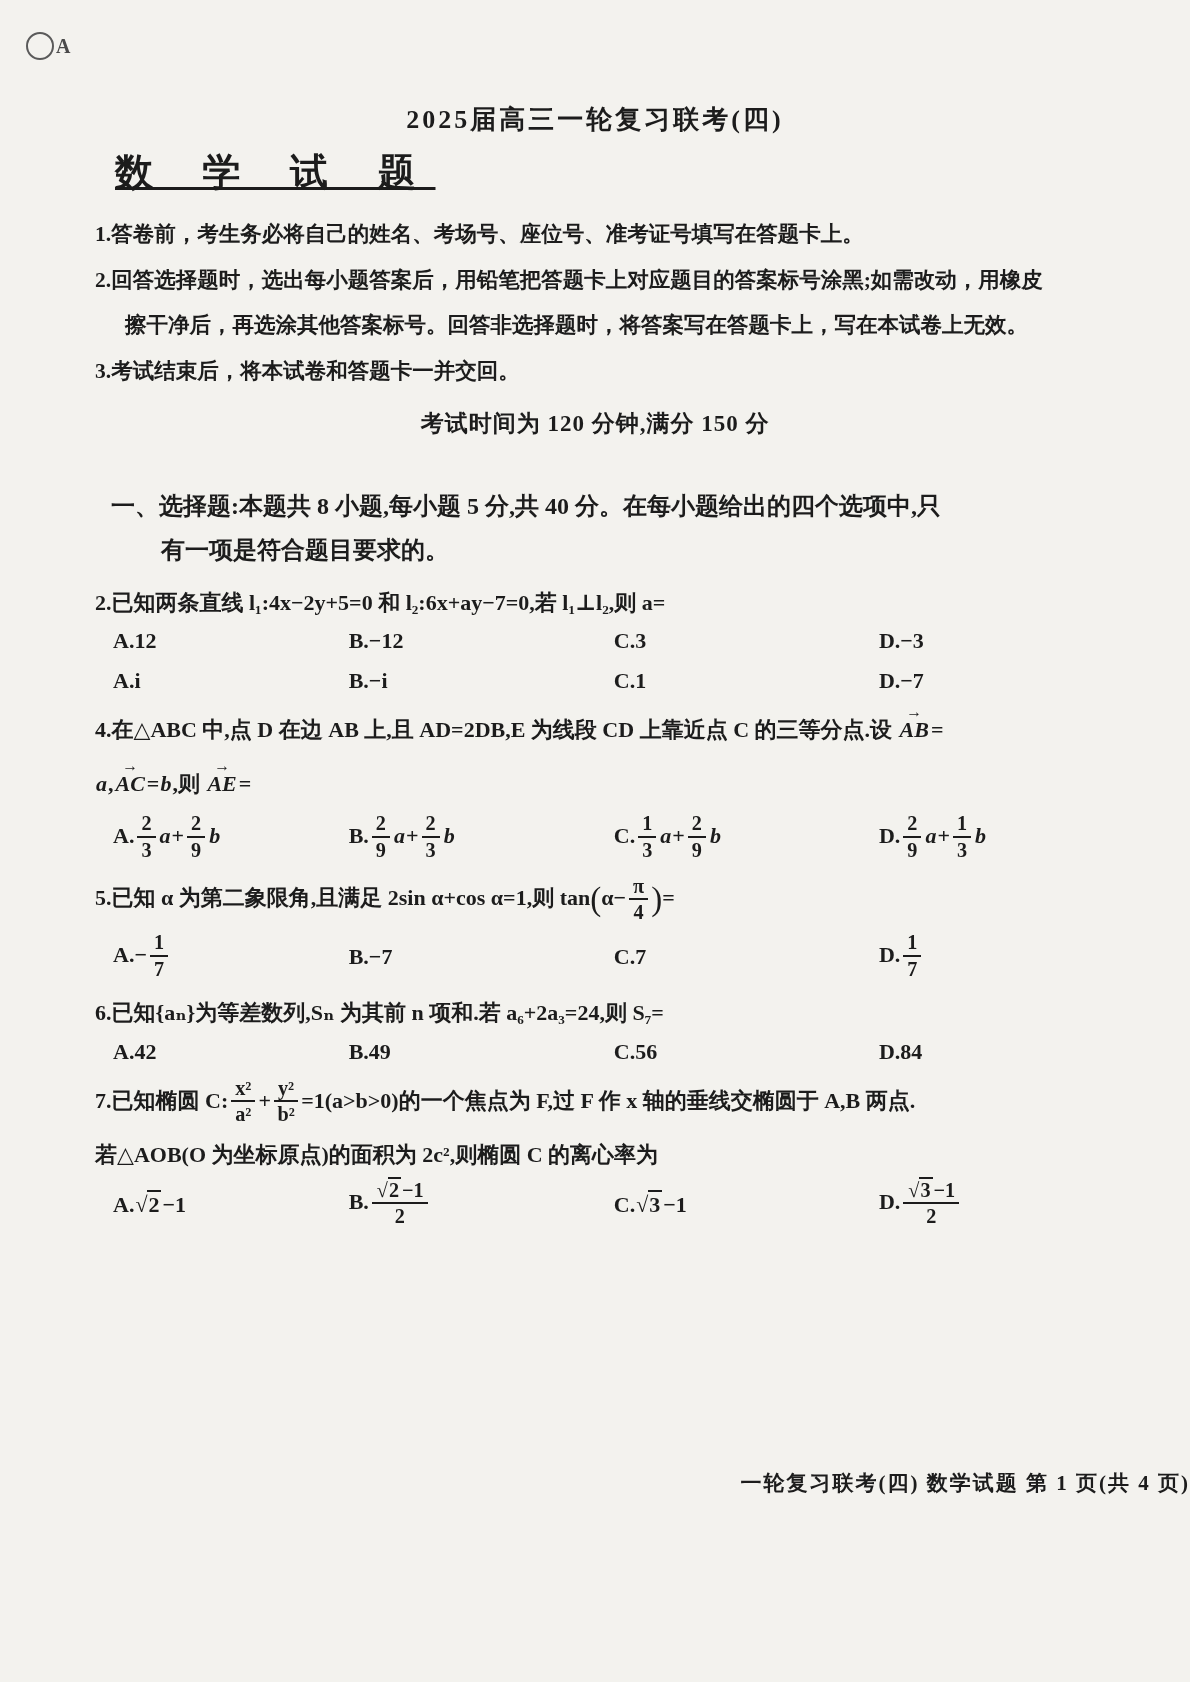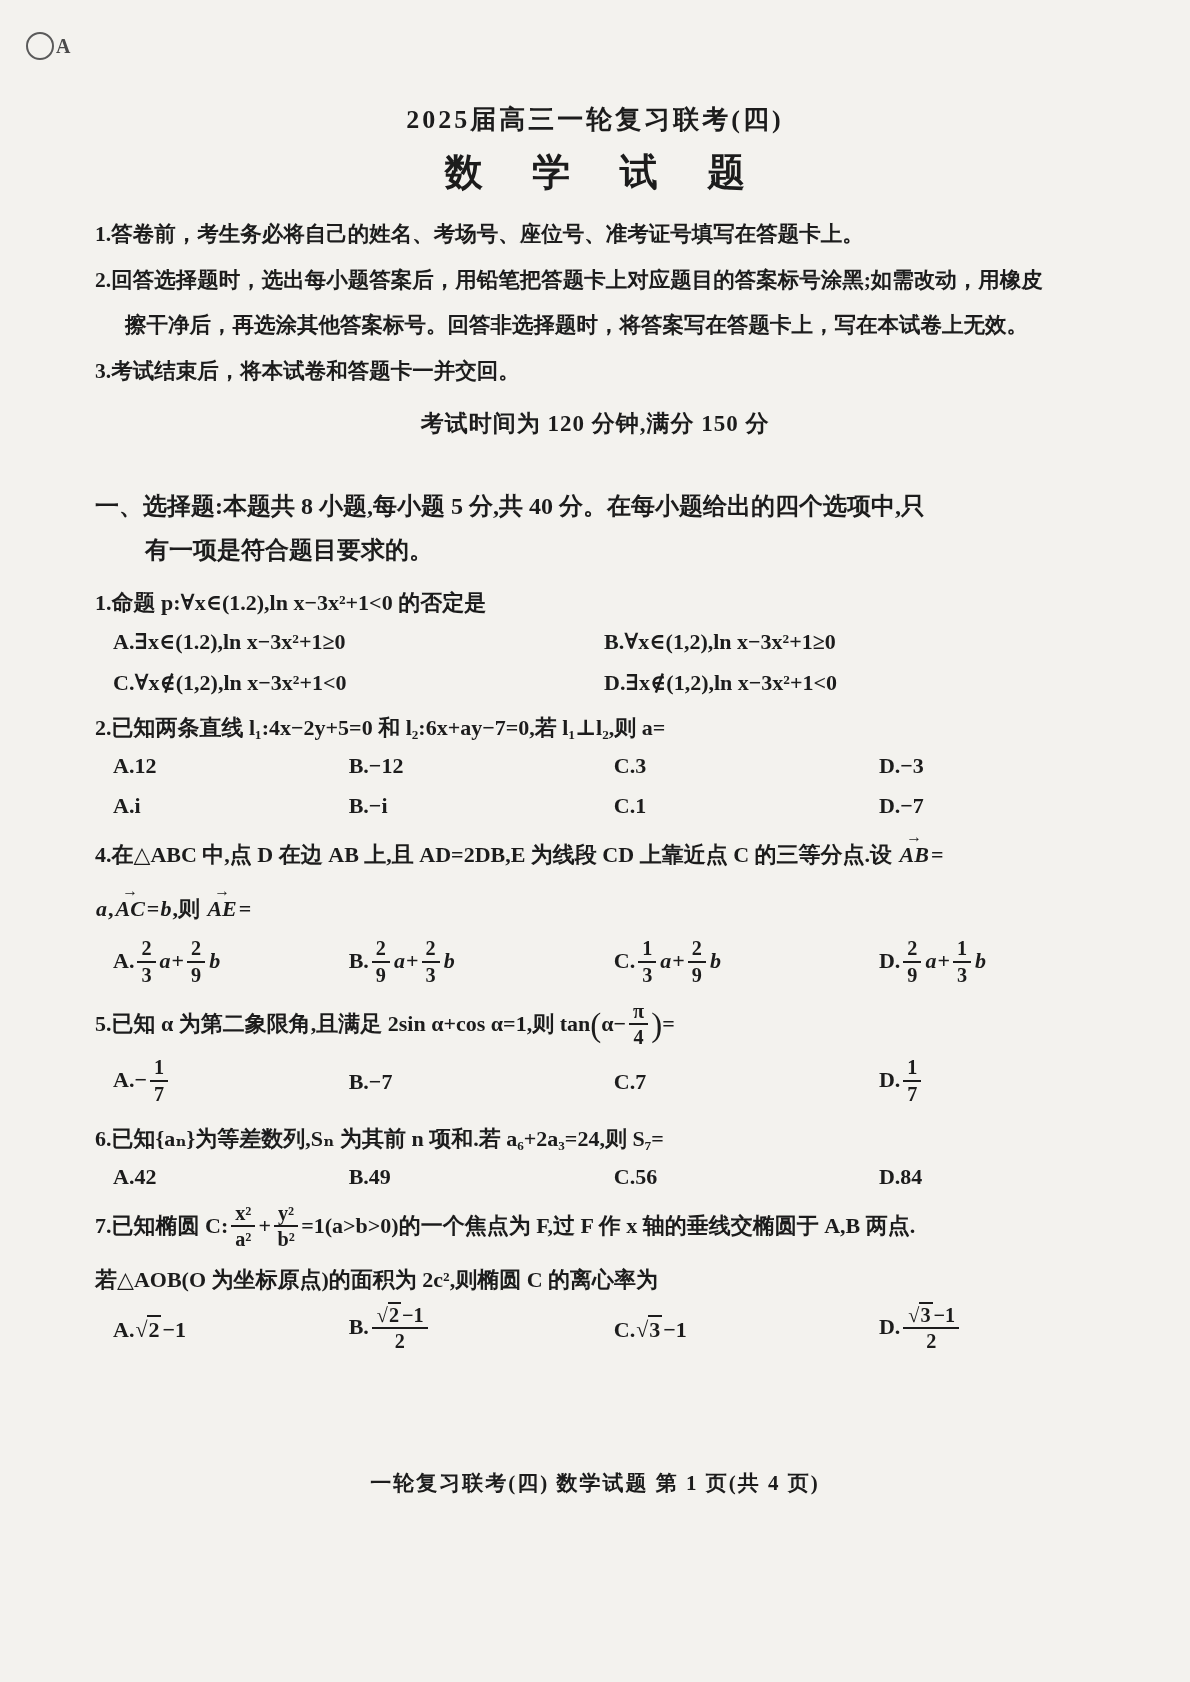--- a/index.html
+++ b/index.html
@@ -14,29 +14,29 @@
     box-sizing:border-box;
     padding:40px 95px 0 95px;
     overflow:hidden;
   }
   
   .stamp{position:absolute;top:32px;left:26px;display:flex;align-items:center;gap:2px;color:#4a4a4a;}
   .stamp-circle{display:inline-block;width:24px;height:24px;border:2px solid #5a5a5a;border-radius:50%;}
   .stamp-letter{font-size:20px;font-weight:700;}
 
   .title{margin:62px 0 4px 0;text-align:center;font-size:26px;letter-spacing:3px;font-weight:700;}
-  .subtitle{margin:10px 0 20px 0;text-align:center;font-size:38px;font-weight:700;letter-spacing:20px;text-indent:20px;}
+  .subtitle{margin:10px 0 20px 0;text-align:left;font-size:38px;font-weight:700;letter-spacing:20px;text-indent:20px;text-decoration:underline;}
 
   .notices{font-size:21.5px;line-height:1.52;}
   .notice{margin:13px 0;}
   .notice.indent{padding-left:30px;}
 
   .exam-info{text-align:center;font-size:23px;margin:20px 0 46px 0;letter-spacing:1px;}
 
-  .section-head{font-size:24px;margin:26px 0 14px 0;line-height:1.75;}
+  .section-head{font-size:24px;margin:26px 0 14px 16px;line-height:1.75;}
   .section-head p{margin:2px 0;}
   .section-head .sec2{padding-left:50px;}
 
   .question{margin:14px 0 6px 0;}
   .stem{font-size:22px;line-height:1.6;margin:10px 0 6px 0;}
   .stem.tall{line-height:2.0;}
 
   .opts{display:grid;padding-left:18px;font-size:22px;row-gap:14px;margin:8px 0 14px 0;align-items:center;}
   .opts-2{grid-template-columns:1fr 1fr;}
   .opts-4{grid-template-columns:24% 27% 27% 22%;}
@@ -51,21 +51,21 @@
   .vec .arrow{position:absolute;top:-0.78em;left:50%;transform:translateX(-50%);font-size:0.72em;font-style:normal;letter-spacing:0;}
   .vec .base{font-style:italic;font-family:Liberation Serif, serif;}
 
   .bi{font-style:italic;font-weight:900;margin:0 1px;}
 
   .bigp{font-size:1.5em;font-weight:400;vertical-align:-0.14em;line-height:1;}
 
   .sqrt{display:inline-block;white-space:nowrap;margin:0 1px;}
   .sqrt .arg{border-top:2px solid currentColor;padding:0 2px 0 1px;}
 
-  .footer{position:absolute;left:0;right:0;bottom:164px;text-align:center;font-size:21px;letter-spacing:2px;}
+  .footer{position:absolute;left:0;right:0;bottom:164px;text-align:right;font-size:21px;letter-spacing:2px;}
 </style>
 </head>
 <body>
 
 <div class="page">
 
   <div class="stamp">
     <span class="stamp-circle"></span>
     <span class="stamp-letter">A</span>
   </div>
@@ -80,29 +80,20 @@
     <p class="notice">3.考试结束后，将本试卷和答题卡一并交回。</p>
   </div>
 
   <p class="exam-info">考试时间为 120 分钟,满分 150 分</p>
 
   <div class="section-head">
     <p>一、选择题:本题共 8 小题,每小题 5 分,共 40 分。在每小题给出的四个选项中,只</p>
     <p class="sec2">有一项是符合题目要求的。</p>
   </div>
 
-  <div class="question">
-    <p class="stem">1.命题 p:∀x∈(1.2),ln x−3x²+1&lt;0 的否定是</p>
-    <div class="opts opts-2">
-      <span class="opt">A.∃x∈(1.2),ln x−3x²+1≥0</span>
-      <span class="opt">B.∀x∈(1,2),ln x−3x²+1≥0</span>
-      <span class="opt">C.∀x∉(1,2),ln x−3x²+1&lt;0</span>
-      <span class="opt">D.∃x∉(1,2),ln x−3x²+1&lt;0</span>
-    </div>
-  </div>
 
   <div class="question">
     <p class="stem">2.已知两条直线 l₁:4x−2y+5=0 和 l₂:6x+ay−7=0,若 l₁⊥l₂,则 a=</p>
     <div class="opts opts-4">
       <span class="opt">A.12</span>
       <span class="opt">B.−12</span>
       <span class="opt">C.3</span>
       <span class="opt">D.−3</span>
     </div>
   </div>

